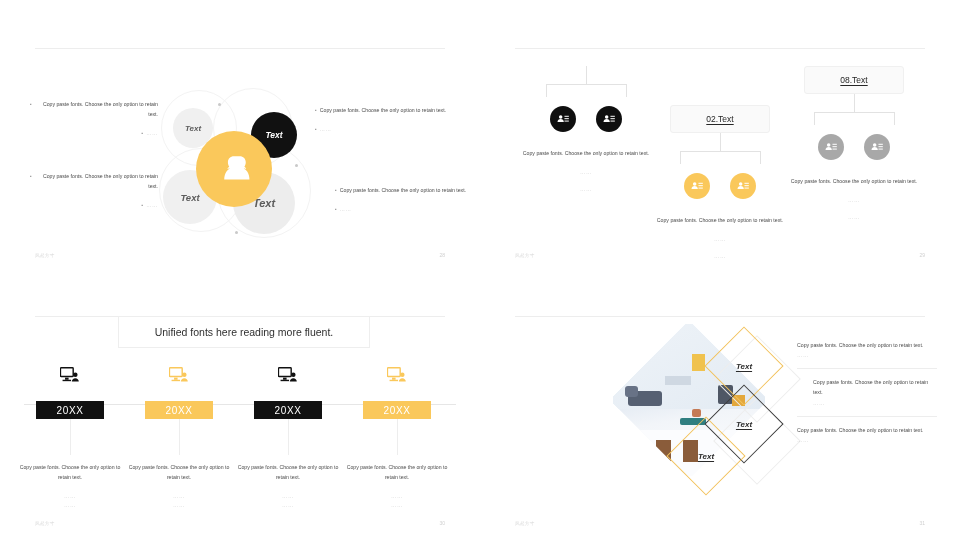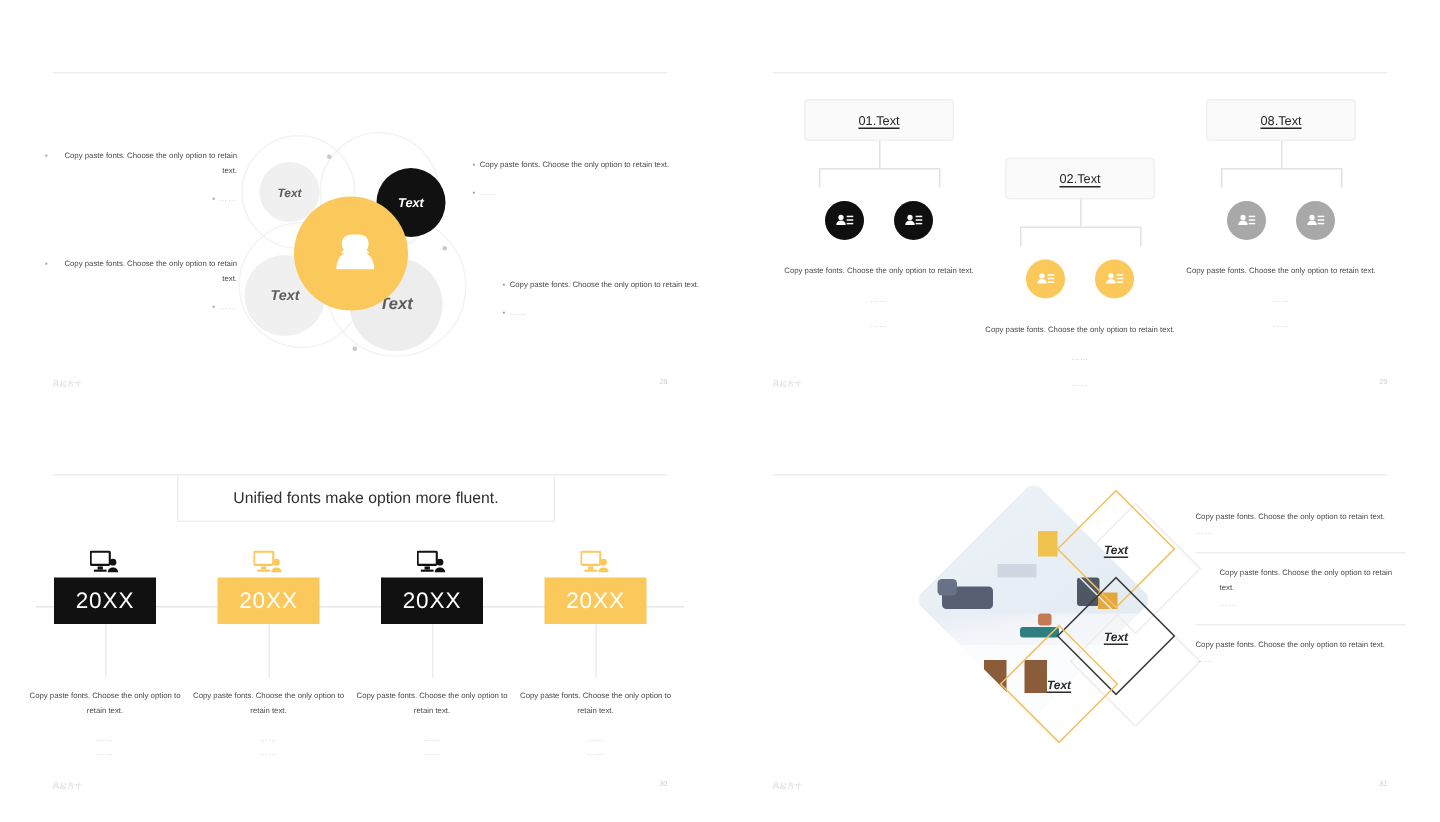--- a/index.html
+++ b/index.html
@@ -60,22 +60,22 @@
   .capdots{margin-top:11px;font-size:5.2px;text-align:center;color:#bdbdbd;letter-spacing:.7px;}
 
   
   .banner{position:absolute;left:118px;top:20px;width:250px;height:30px;background:#fff;border:1px solid #eeeeee;
           display:flex;align-items:center;justify-content:center;}
   .banner span{font-size:10.5px;color:#2f2f2f;}
   .tl-line{position:absolute;left:24px;right:24px;top:108px;height:1px;background:#e6e6e6;}
   .tl-col{position:absolute;top:68px;width:104px;text-align:center;}
   .tl-icn{height:20px;display:flex;align-items:flex-end;justify-content:center;}
   .tl-icn svg{width:20px;height:17px;}
-  .yearbox{margin:1px auto 0;width:68px;height:31px;display:flex;align-items:center;justify-content:center;
-           font-size:15px;letter-spacing:.6px;color:#ffffff;}
+  .yearbox{margin:17px auto 0;width:68px;height:18px;display:flex;align-items:center;justify-content:center;
+           font-size:10px;letter-spacing:.6px;color:#ffffff;}
   .yearbox.dark{background:#111111;}
   .yearbox.gold{background:#fac85b;color:#ffffff;}
   .drop{margin:0 auto;width:1px;height:36px;background:#ededed;}
   .tl-cap{margin-top:7px;font-size:5.2px;line-height:1.95;color:#4a4a4a;}
   .tl-dots{margin-top:10px;font-size:5.2px;color:#bdbdbd;letter-spacing:.7px;line-height:1.75;}
 
   
   .s4-left{position:absolute;left:32px;top:44px;width:152px;}
   .sup{font-size:6.6px;color:#2d2d2d;text-decoration:underline;text-underline-offset:2px;}
   .hd{margin-top:9px;font-size:11px;font-weight:700;color:#111;}
@@ -180,23 +180,20 @@
     </div>
 
     <div class="footer-brand">风起方寸</div>
     <div class="footer-page">28</div>
   </div>
 
   <div class="slide s2">
     <div class="hrule"></div>
 
     <div class="col3" style="left:26px;">
-      <div class="chip">
-        <span>01.Text</span>
-      </div>
       <div class="tree">
         <div class="tv"></div>
         <div class="th"></div>
         <div class="tv2" style="left:25%;"></div>
         <div class="tv2" style="left:75%;"></div>
       </div>
       <div class="icons">
         <div class="icn blk">
           <svg viewBox="0 0 24 24">
             <circle cx="8" cy="8.5" r="3" fill="#fff"></circle>
@@ -292,21 +289,21 @@
     </div>
 
     <div class="footer-brand">风起方寸</div>
     <div class="footer-page">29</div>
   </div>
 
   <div class="slide s3">
     <div class="hrule"></div>
 
     <div class="banner">
-      <span>Unified fonts make option more fluent.</span>
+      <span>Unified fonts here reading more fluent.</span>
     </div>
 
     <div class="tl-line"></div>
 
     <div class="tl-col" style="left:18px;">
       <div class="tl-icn">
         <svg viewBox="0 0 28 24">
           <rect x="0.5" y="1" width="18" height="12.5" rx="1" fill="none" stroke="#111111" stroke-width="2"></rect>
           <rect x="7" y="15" width="5" height="3" fill="#111111"></rect>
           <rect x="3.5" y="18" width="12" height="2" fill="#111111"></rect>

